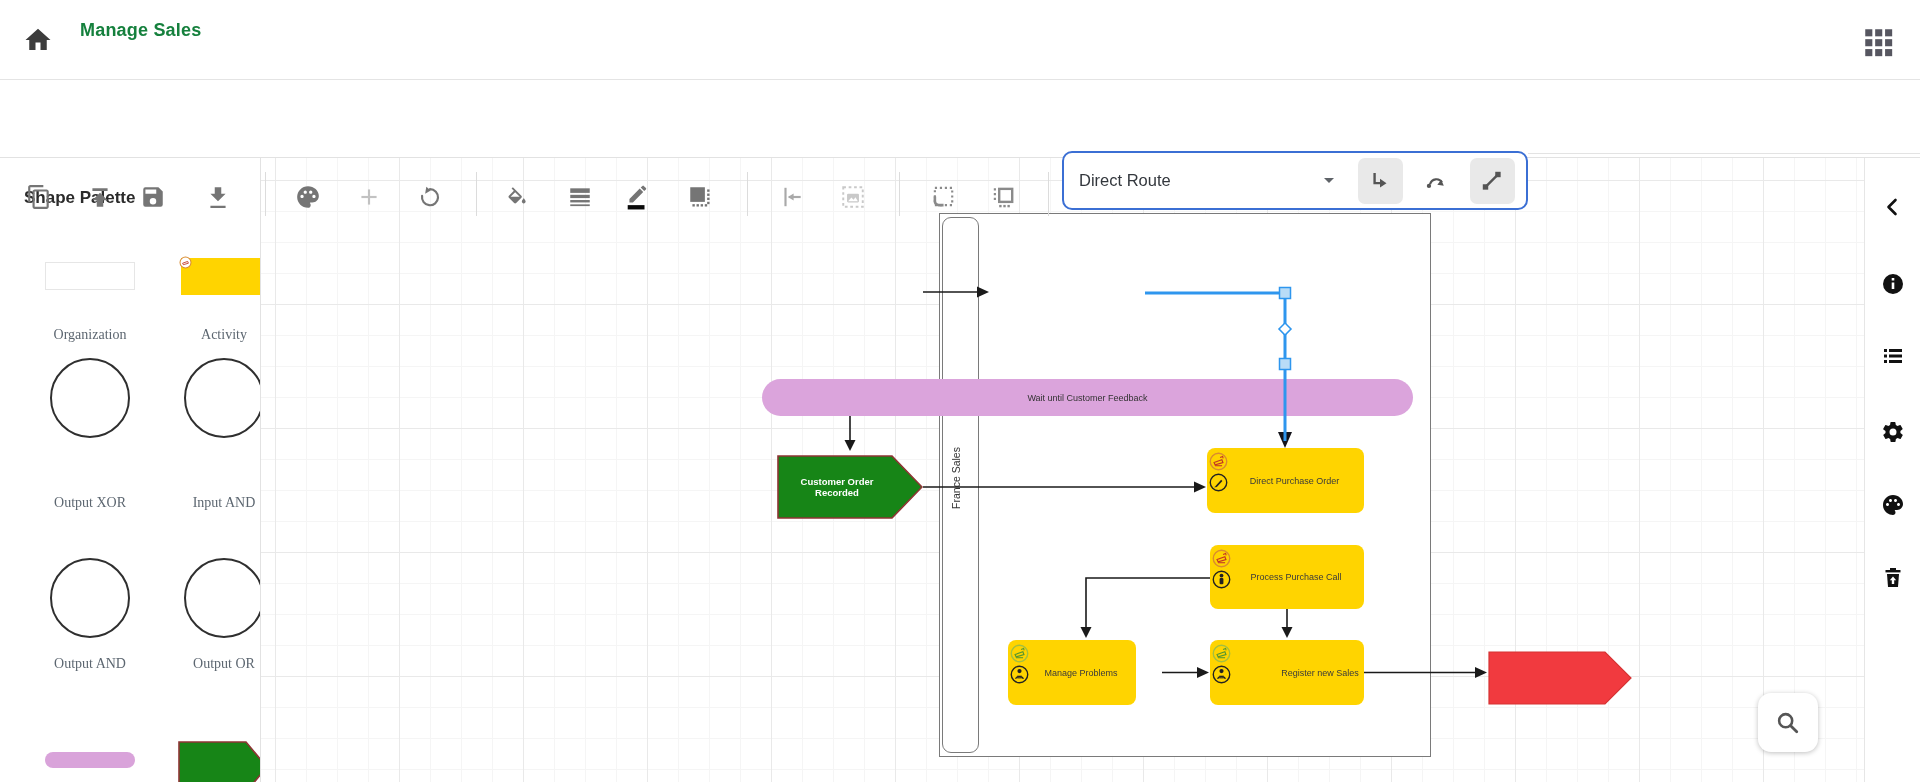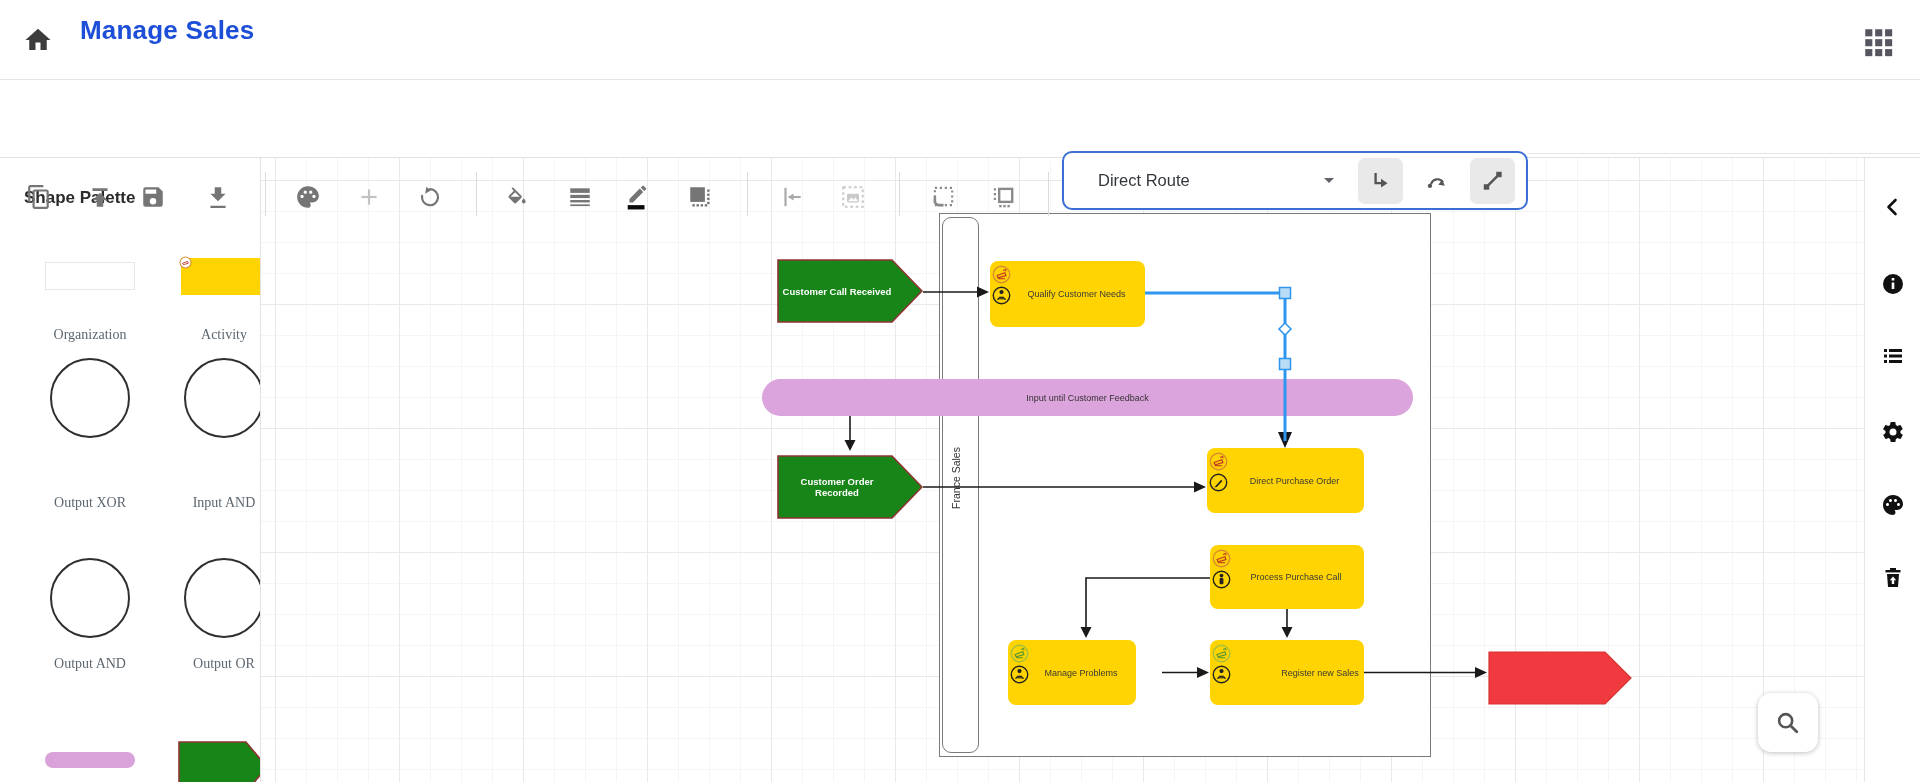--- a/index.html
+++ b/index.html
@@ -4,30 +4,30 @@
 <style>
   * { margin:0; padding:0; box-sizing:border-box; }
   html,body { width:1920px; height:782px; overflow:hidden; background:#fff;
     font-family:"Liberation Sans","DejaVu Sans",sans-serif; }
   #app { position:relative; width:1920px; height:782px; overflow:hidden; background:#fff; }
   .abs { position:absolute; }
 
   
   #header { left:0; top:0; width:1920px; height:80px; background:#fff; border-bottom:1px solid #e4e4e4; z-index:20; }
   #home-btn { left:18px; top:18px; width:40px; height:44px; display:flex; align-items:center; justify-content:center; cursor:pointer; }
-  #page-title { left:80px; top:0; height:60px; display:flex; align-items:center; font-size:26px; font-weight:700; color:#1d4ed8; letter-spacing:.2px; }
+  #page-title { left:80px; top:0; height:60px; display:flex; align-items:center; font-size:18px; font-weight:700; color:#15803d; letter-spacing:.2px; }
   #apps-btn { left:1856px; top:20px; width:44px; height:44px; display:flex; align-items:center; justify-content:center; cursor:pointer; }
 
   
   #toolbar { left:0; top:80px; width:1920px; height:78px; background:#fff; border-bottom:1px solid #e2e2e2; z-index:19; }
   .ticon { position:absolute; top:103px; width:28px; height:28px; display:flex; align-items:center; justify-content:center; cursor:pointer; color:#757575; }
   .ticon svg { width:26px; height:26px; }
   .tdiv { position:absolute; top:92px; width:1px; height:44px; background:#dcdcdc; }
   #route-panel { left:1062px; top:71px; width:466px; height:59px; border:2.5px solid #3b6fd4; border-radius:10px; background:#fff; display:flex; align-items:center; z-index:21; }
-  #route-dd { display:flex; align-items:center; height:100%; width:300px; padding-left:34px; cursor:pointer; }
+  #route-dd { display:flex; align-items:center; height:100%; width:300px; padding-left:15px; cursor:pointer; }
   #route-value { font-size:16.5px; color:#33373d; }
   #route-chevron { margin-left:auto; margin-right:22px; }
   .conn-btn { width:46px; height:46px; border-radius:7px; display:flex; align-items:center; justify-content:center; cursor:pointer; margin-right:11px; }
   .conn-btn.bg { background:#e9e9e9; }
   .conn-btn svg { width:26px; height:26px; }
   #toolbar-ext-line { left:1528px; top:73px; width:392px; height:1px; background:#e3e3e3; }
 
   
   #palette { left:0; top:158px; width:261px; height:624px; background:#fff; border-right:1px solid #e2e2e2; z-index:10; overflow:hidden; }
   #palette-title { position:absolute; left:24px; top:30px; font-size:17px; font-weight:700; color:#2b2b2b; }
@@ -272,47 +272,24 @@
         </svg>
     </div>
   </div>
 
   <div class="abs" id="canvas"></div>
 
   <div class="abs" id="lane-container"></div>
   <div class="abs" id="lane-header"></div>
   <div class="abs" id="lane-label">France Sales</div>
 
-  <div class="abs node event-shape" style="left:777px; top:259px; width:146px; height:64px;">
-    <svg width="146" height="64" viewBox="0 0 146 64">
-        <polygon points="1,1 115,1 145,32 115,63 1,63" fill="#178517" stroke="#8e3434" stroke-width="1.6"></polygon>
-      </svg>
-    <div class="event-lbl" style="left:4px; width:112px;">Customer Call Received</div>
-  </div>
-
-  <div class="abs node activity" style="left:990px; top:261px; width:155px; height:66px;">
-    <div class="mini-icons">
-      <svg viewBox="0 0 18 18">
-          <circle cx="9" cy="9" r="7.8" fill="none" stroke="#d98b2f" stroke-width="1.3"></circle>
-          <path d="M4.8 10l7.4-2.6 1 2.6-7.4 2.1z" fill="none" stroke="#c23325" stroke-width="1.1"></path>
-          <path d="M10.5 5.2l2.4-1 .5 1.8" fill="none" stroke="#c23325" stroke-width="1"></path>
-          <path d="M5.6 13h6.8" stroke="#c23325" stroke-width="1"></path>
-        </svg>
-      <svg viewBox="0 0 18 18">
-          <circle cx="9" cy="9" r="7.8" fill="none" stroke="#222" stroke-width="1.3"></circle>
-          <circle cx="9" cy="5.8" r="2" fill="#222"></circle>
-          <path d="M5.4 13.2c.4-3 6.8-3 7.2 0" fill="none" stroke="#222" stroke-width="1.2"></path>
-          <path d="M6.8 10.6h4.4M6.8 12.2h4.4" stroke="#222" stroke-width=".9"></path>
-        </svg>
-    </div>
-    <span class="lbl">Qualify Customer Needs</span>
-  </div>
+
 
   <div class="abs" id="wait-bar">
-    <span>Input until Customer Feedback</span>
+    <span>Wait until Customer Feedback</span>
   </div>
 
   <div class="abs node event-shape" style="left:777px; top:455px; width:146px; height:64px;">
     <svg width="146" height="64" viewBox="0 0 146 64">
         <polygon points="1,1 115,1 145,32 115,63 1,63" fill="#178517" stroke="#8e3434" stroke-width="1.6"></polygon>
       </svg>
     <div class="event-lbl" style="left:4px; width:112px;">Customer Order Recorded</div>
   </div>
 
   <div class="abs node activity" style="left:1207px; top:448px; width:157px; height:65px;">

